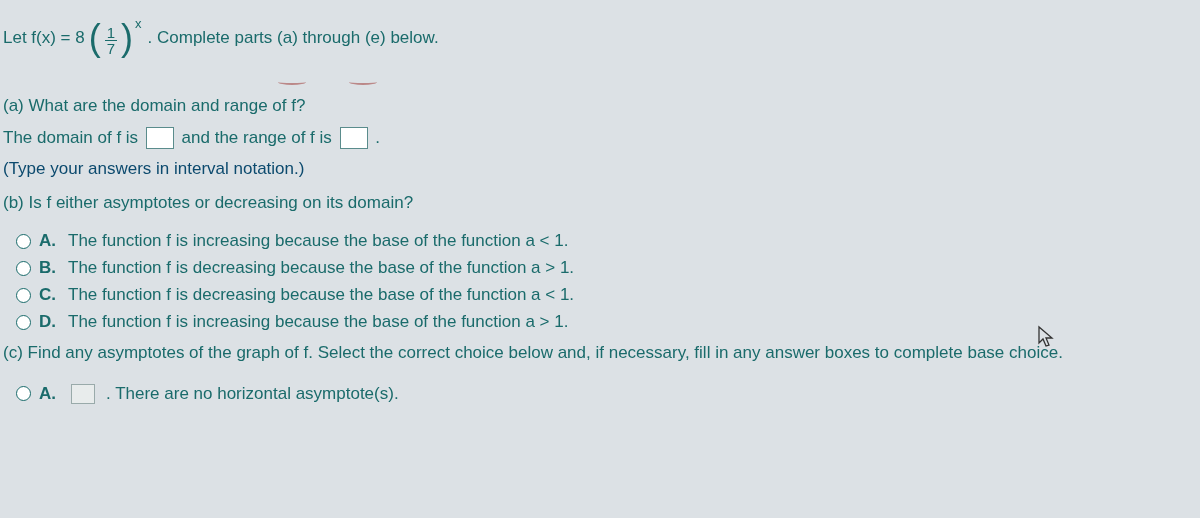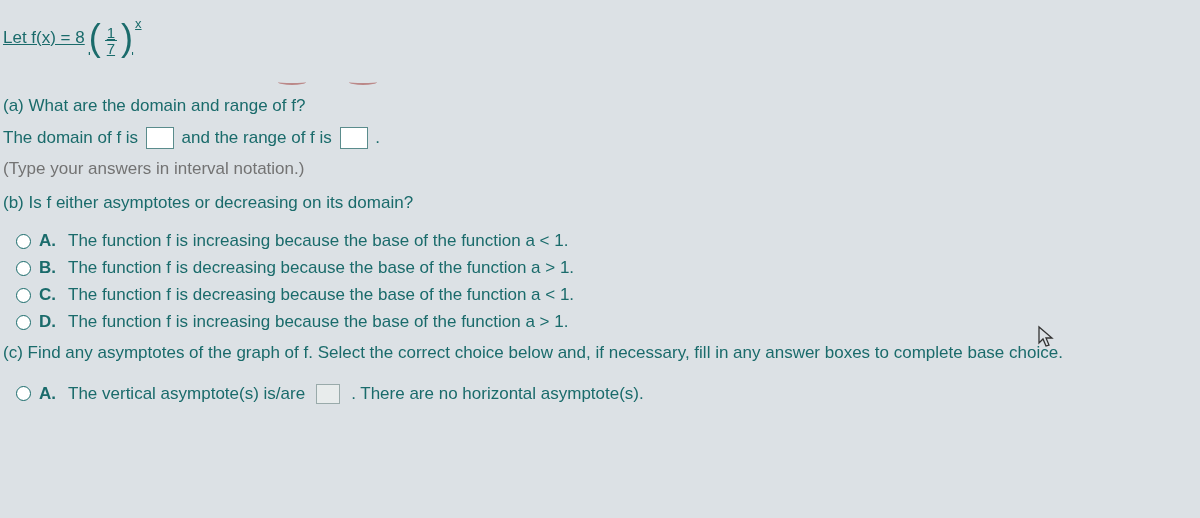--- a/index.html
+++ b/index.html
@@ -11,21 +11,20 @@
       color: #1a6b6b;
       background: #dce1e5;
       position: relative;
       padding: 5px 0 0 0;
     }
     .line { margin: 6px 3px; line-height: 1.5; }
     .formula {
       display: flex;
       align-items: center;
       gap: 4px;
-      text-decoration: underline;
     }
     .fraction {
       display: inline-flex;
       flex-direction: column;
       align-items: center;
       font-size: 15px;
       line-height: 1;
       position: relative;
       top: 2px;
     }
@@ -58,21 +57,21 @@
       margin: 7px 3px 7px 16px;
     }
     .radio {
       width: 15px; height: 15px;
       border: 1.5px solid #1a6b6b;
       border-radius: 50%;
       background: #fff;
       flex-shrink: 0;
     }
     .opt-label { font-weight: bold; margin-right: 4px; }
-    .hint { color: #737373; }
+    .hint { color: #0c4a6e; }
     .section-gap { margin-top: 8px; }
     .cursor {
       position: absolute;
       right: 145px;
       top: 325px;
       font-size: 20px;
       color: #333;
     }
     .squiggle { 
       display: inline-block; 
@@ -89,20 +88,21 @@
 
 <div class="line formula">
   <span>Let f(x) = 8</span>
   <span class="paren">(</span>
   <span class="fraction">
     <span class="frac-top">1</span>
     <span class="frac-bot">7</span>
   </span>
   <span class="paren">)</span>
   <span class="exp">x</span>
+  <span>. Complete parts (a) through (e) below.</span>
 </div>
 <div style="margin-left:280px; margin-top:-6px; margin-bottom:6px">
   <span class="squiggle"></span>
   <span style="display:inline-block;width:38px"></span>
   <span class="squiggle"></span>
 </div>
 
 <div class="line section-gap">(a) What are the domain and range of f?</div>
 
 <div class="line" style="margin-top:2px">
@@ -137,21 +137,20 @@
     <span class="opt-label">D.</span>
     <span>The function f is increasing because the base of the function a &gt; 1.</span>
   </div>
 </div>
 
 <div class="line section-gap">(c) Find any asymptotes of the graph of f. Select the correct choice below and, if necessary, fill in any answer boxes to complete base choice.</div>
 
 <div class="radio-row" style="margin-top:18px">
   <div class="radio"></div>
   <span class="opt-label">A.</span>
-  <span>The vertical asymptote(s) is/are </span>
   <span class="small-input-box"></span>
   <span>. There are no horizontal asymptote(s).</span>
 </div>
 
 <div class="cursor">
   <svg width="18" height="24" viewBox="0 0 18 24">
     <path d="M2 2 L2 18 L6 14 L9 21 L12 20 L9 13 L15 13 Z" fill="none" stroke="#333" stroke-width="1.3"></path>
   </svg>
 </div>
 

